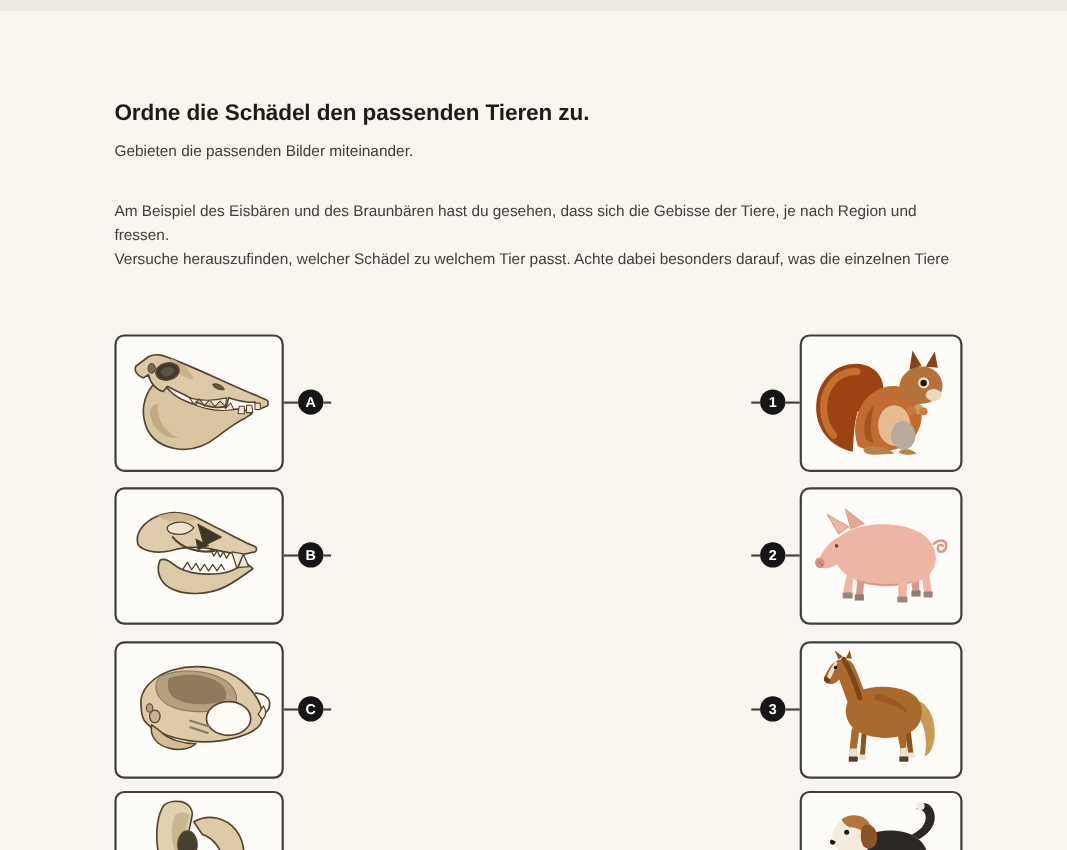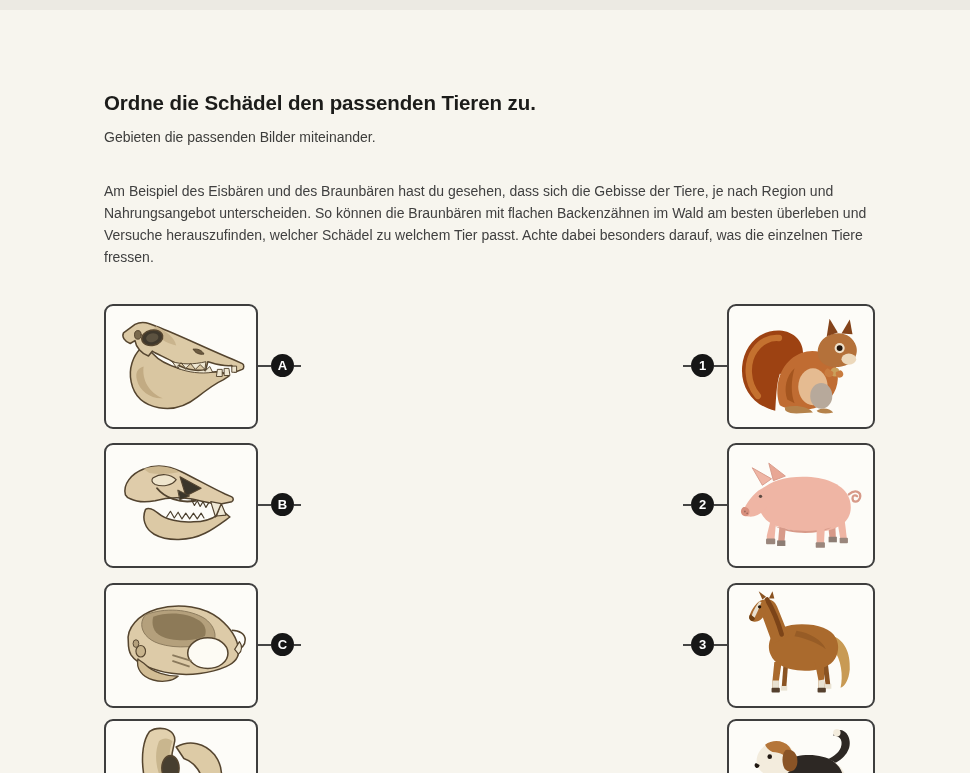--- a/index.html
+++ b/index.html
@@ -46,23 +46,22 @@
 <body>
 
 <div class="stage">
   <div class="topbar"></div>
 
   <h1 class="title">Ordne die Schädel den passenden Tieren zu.</h1>
   <p class="subtitle">Gebieten die passenden Bilder miteinander.</p>
 
   <div class="intro">
     <div>Am Beispiel des Eisbären und des Braunbären hast du gesehen, dass sich die Gebisse der Tiere, je nach Region und</div>
-    <div>Nahrungsangebot unterscheiden. So können die Braunbären mit flachen Backenzähnen im Wald am besten überleben und</div>
+    <div>fressen.</div>
     <div>Versuche herauszufinden, welcher Schädel zu welchem Tier passt. Achte dabei besonders darauf, was die einzelnen Tiere</div>
-    <div>fressen.</div>
   </div>
 
   <div class="card left" style="top:304px">
     <svg viewBox="0 0 150 120">
       <g stroke="#55452f" stroke-width="1.6" stroke-linejoin="round" stroke-linecap="round">
         <path d="M33,41 C25,49 20,62 23,76 C26,91 36,100 52,103 C68,106 82,100 92,92 C101,85 110,78 119,74 L125,70 C120,66 113,65 106,66 C95,63 83,65 73,62 C63,59 52,54 46,47 C41,42 36,40 33,41 Z" fill="#d9c6a1"></path>
         <path d="M36,60 C34,74 42,88 56,93 C44,94 32,86 29,74 C27,66 30,62 36,60 Z" fill="#c2ab83" stroke="none"></path>
         <path d="M72,62 L75,56 L80,63 L85,57 L90,64 L95,58 L100,65 L105,60 L108,66 C96,68 82,66 72,62 Z" fill="#efe7d2" stroke-width="1"></path>
         <path d="M112,70 L113,63 L118,63 L118,70 Z" fill="#efe7d2" stroke-width="1"></path>
         <path d="M120,69 L120,62 L125,62 L126,69 Z" fill="#efe7d2" stroke-width="1"></path>

